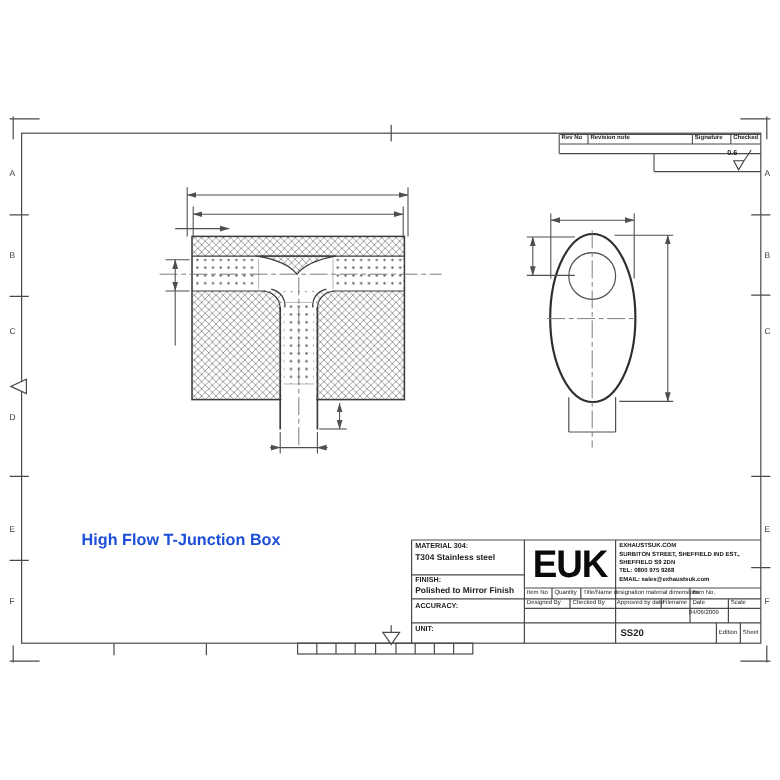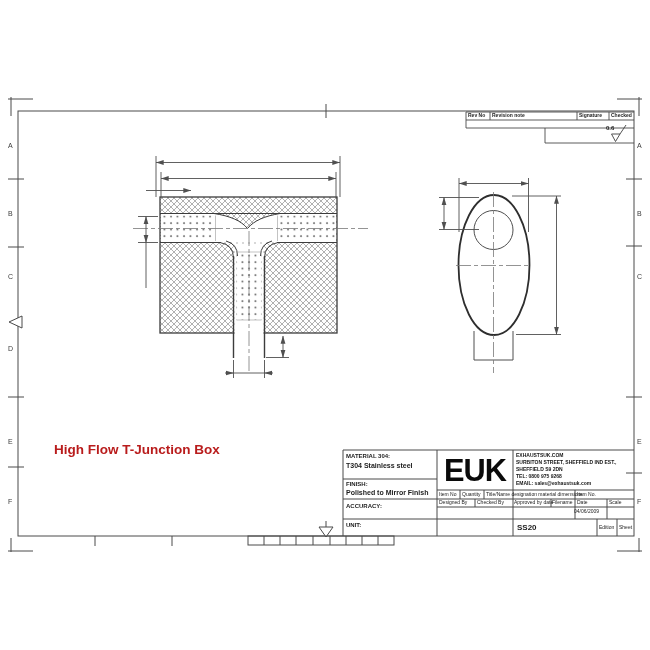--- a/index.html
+++ b/index.html
@@ -10,21 +10,21 @@
   .b{font-weight:bold;}
   .s5{font-size:5px;}
   .s6{font-size:6px;}
   .s7{font-size:7px;}
   .s8{font-size:8px;}
   .zl{font-size:7px;color:#3a3a3a;}
   .addr{font-size:5px;font-weight:bold;color:#161616;line-height:7px;}
   .logo{left:437px;top:450px;width:76px;height:40px;display:flex;align-items:center;
         justify-content:center;font-size:32px;font-weight:bold;letter-spacing:-1px;
         color:#0a0a0a;transform:scaleX(.96);}
-  .title{left:54px;top:441px;font-size:13.5px;font-weight:bold;color:#b91c1c;line-height:17px;}
+  .title{left:68px;top:441px;font-size:13.5px;font-weight:bold;color:#1d4ed8;line-height:17px;}
 </style>
 </head>
 <body>
 
 <svg width="650" height="650" viewBox="0 0 650 650">
   <defs>
     <pattern id="xh" width="6" height="6" patternUnits="userSpaceOnUse">
       <path d="M0,6 L6,0 M0,0 L6,6" stroke="#8f8f8f" stroke-width="0.7" fill="none"></path>
     </pattern>
     <pattern id="dt" width="6.5" height="6.5" patternUnits="userSpaceOnUse">

